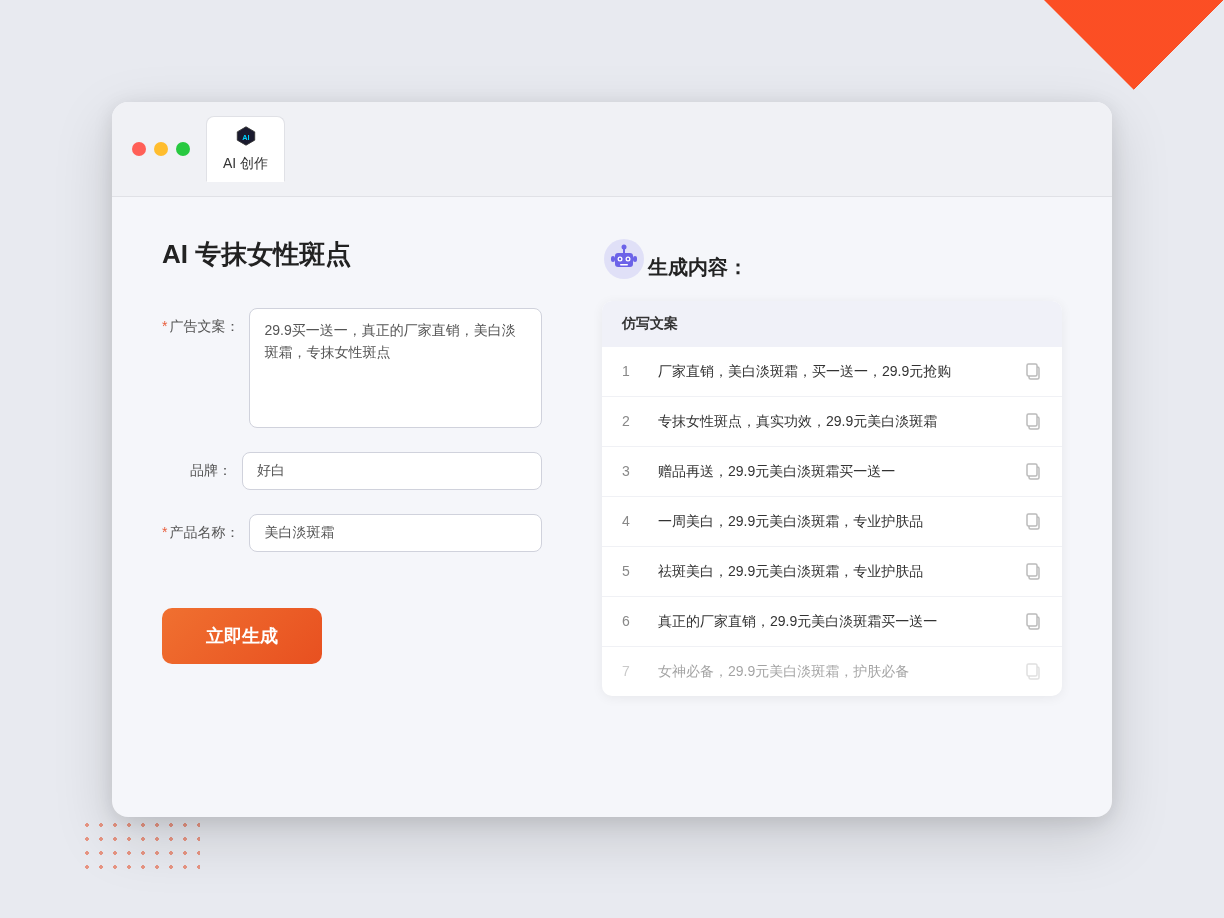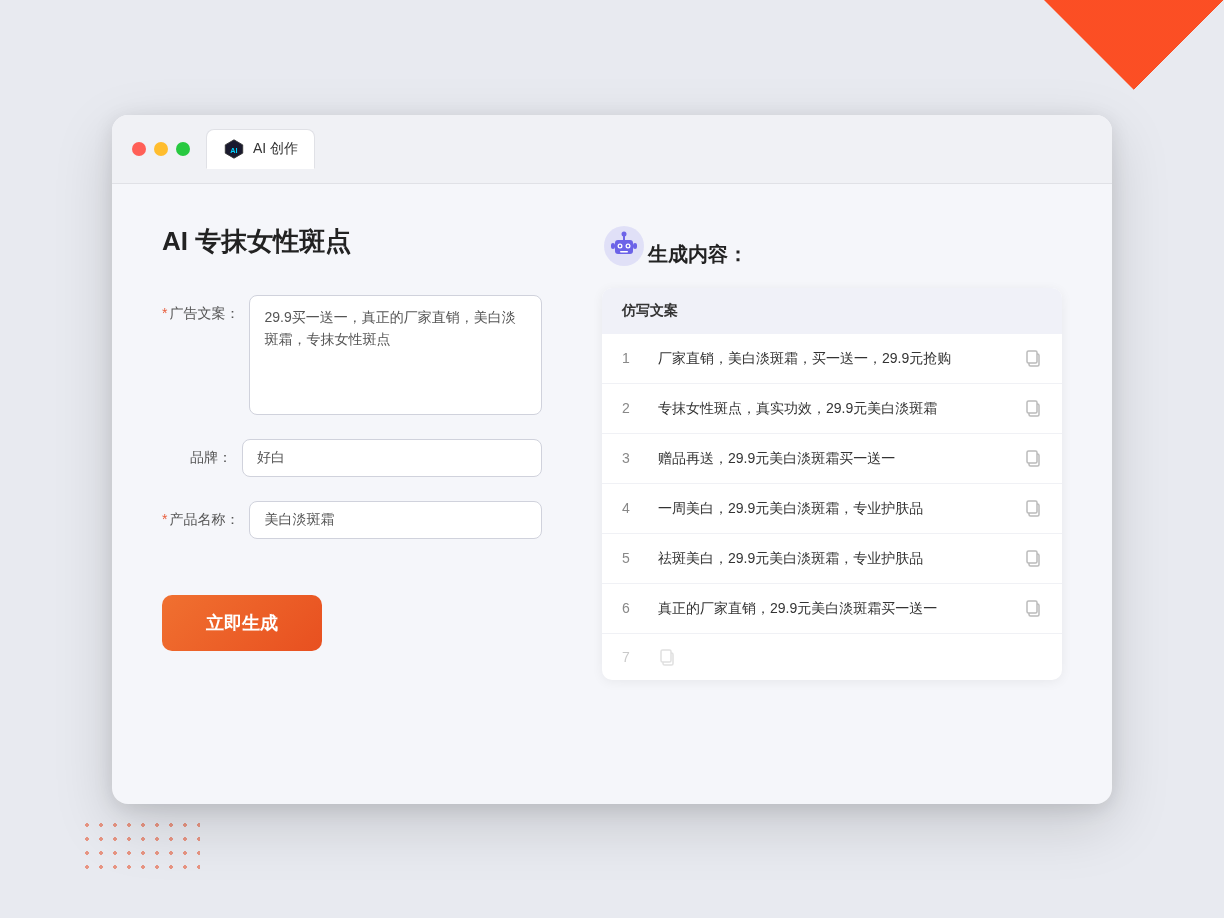--- a/index.html
+++ b/index.html
@@ -78,20 +78,21 @@
 
     .tab-area {
       display: flex;
       align-items: center;
       gap: 8px;
       background: #ffffff;
       border-radius: 8px 8px 0 0;
       padding: 8px 16px;
       border: 1px solid #e0e1e6;
       border-bottom: 1px solid #ffffff;
+      flex-direction: column;
     }
 
     .tab-icon {
       width: 22px;
       height: 22px;
     }
 
     .tab-label {
       font-size: 14px;
       color: #333;
@@ -376,20 +377,21 @@
           <span class="row-num">6</span>
           <span class="row-text">真正的厂家直销，29.9元美白淡斑霜买一送一</span>
           <svg class="copy-icon" viewBox="0 0 18 18" fill="none" xmlns="http://www.w3.org/2000/svg">
             <rect x="5" y="5" width="10" height="12" rx="1.5" stroke="#bbb" stroke-width="1.5" fill="none"></rect>
             <rect x="3" y="2" width="10" height="12" rx="1.5" stroke="#bbb" stroke-width="1.5" fill="white"></rect>
           </svg>
         </div>
 
         <div class="table-row faded">
           <span class="row-num">7</span>
+          <span class="row-text">女神必备，29.9元美白淡斑霜，护肤必备</span>
           <svg class="copy-icon" viewBox="0 0 18 18" fill="none" xmlns="http://www.w3.org/2000/svg">
             <rect x="5" y="5" width="10" height="12" rx="1.5" stroke="#bbb" stroke-width="1.5" fill="none"></rect>
             <rect x="3" y="2" width="10" height="12" rx="1.5" stroke="#bbb" stroke-width="1.5" fill="white"></rect>
           </svg>
         </div>
       </div>
     </div>
 
   </div>
 </div>

